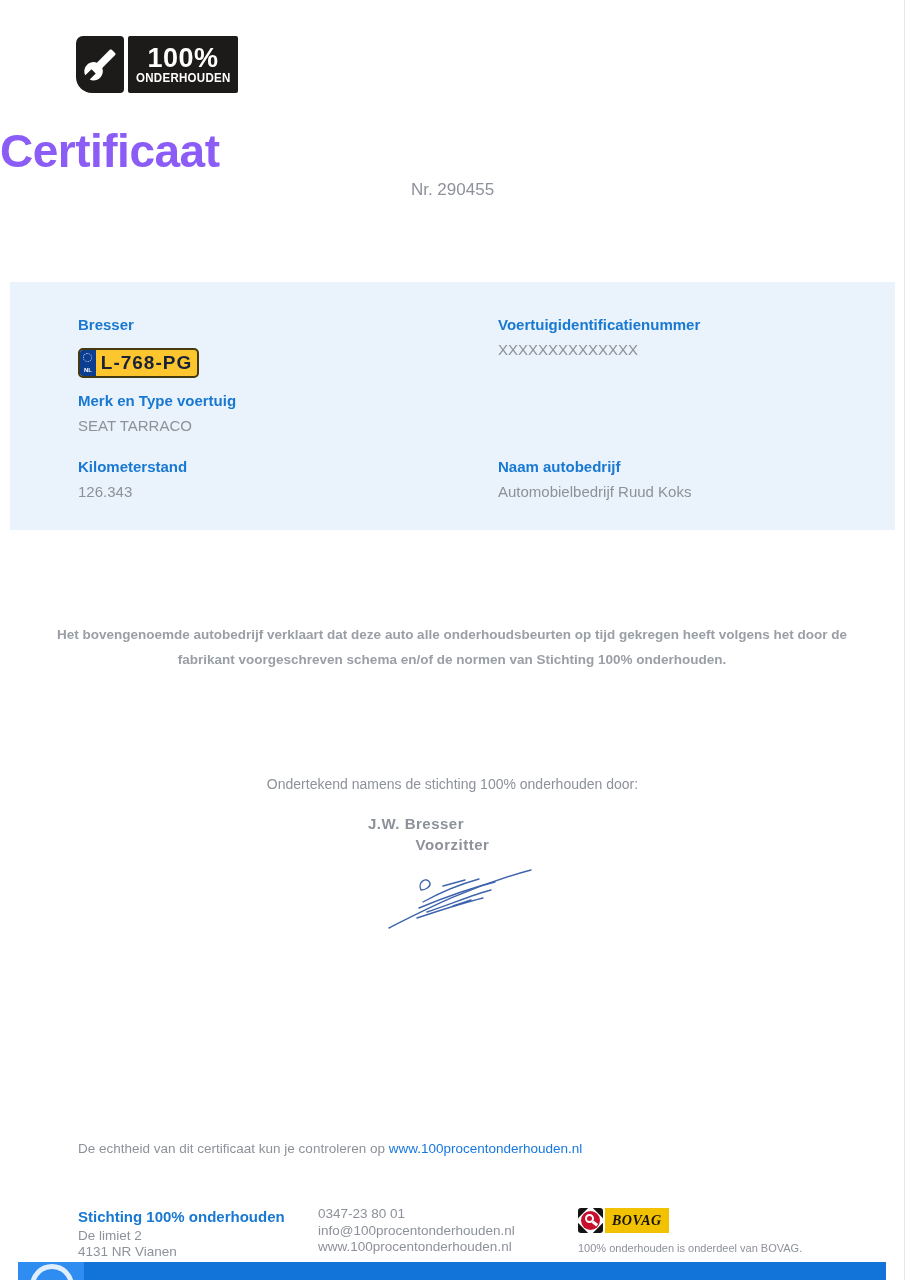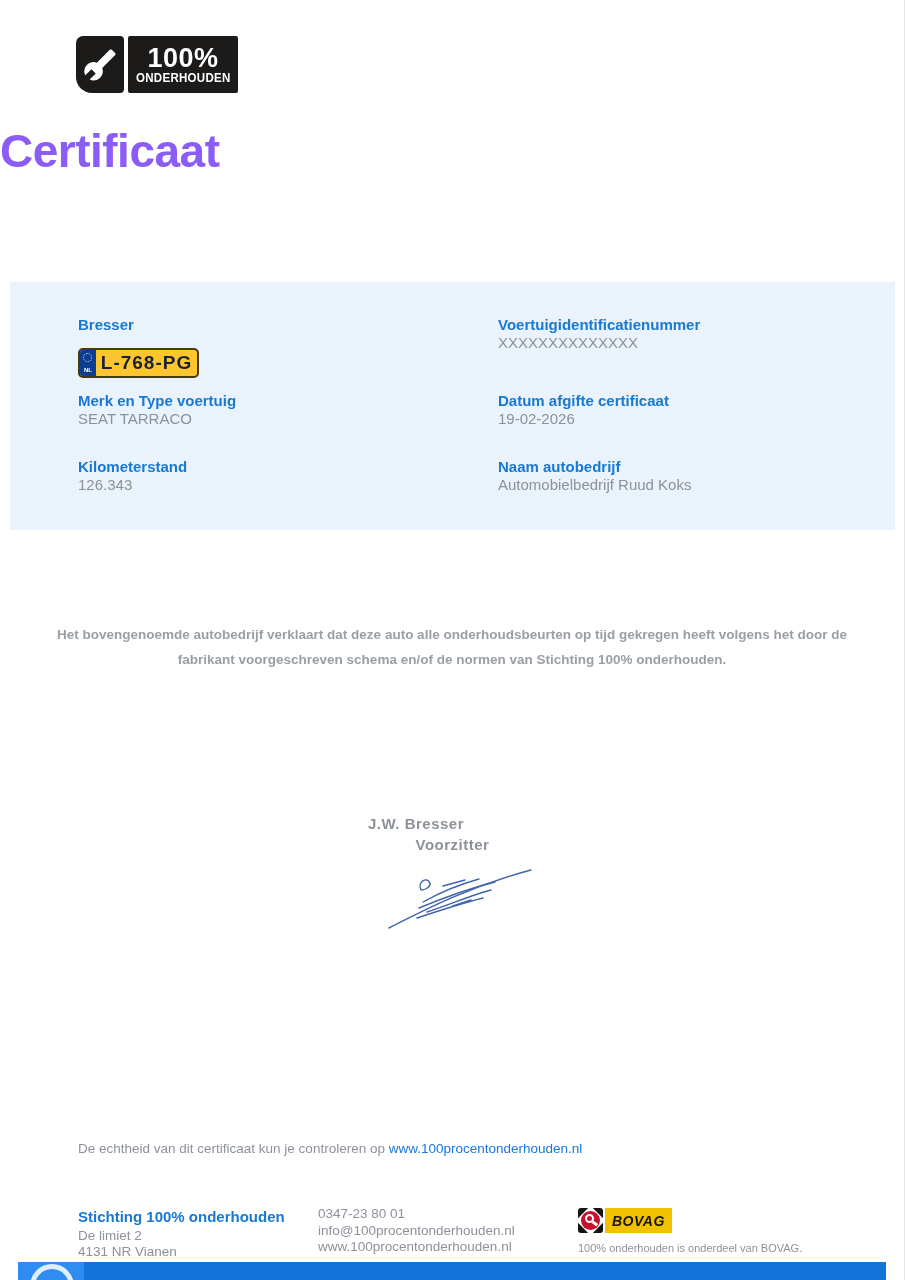--- a/index.html
+++ b/index.html
@@ -22,21 +22,21 @@
   .title { position:absolute; left:0; top:124px; width:905px; text-align:left;
     font-size:46px; font-weight:bold; color:#8b5cf6; letter-spacing:-0.5px; }
   .cert-nr { position:absolute; left:0; top:180px; width:905px; text-align:center;
     font-size:17px; color:#8d9199; }
 
   
   .panel { position:absolute; left:10px; top:282px; width:885px; height:248px;
     background:#eaf3fb; }
   .field { position:absolute; }
   .f-label { font-size:15px; font-weight:bold; color:#1878d2; }
-  .f-value { font-size:15px; color:#8d9199; margin-top:1px; }
+  .f-value { font-size:15px; color:#8d9199; margin-top:8px; }
   .col-l { left:68px; }
   .col-r { left:488px; }
   .row-1 { top:34px; }
   .row-2 { top:110px; }
   .row-3 { top:176px; }
 
   
   .plate { margin-top:15px; width:121px; height:30px; background:#fdc62e;
     border:2px solid #44390f; border-radius:5px; display:flex; overflow:hidden; }
   .plate-strip { width:16px; background:#0b3d91; position:relative;
@@ -74,21 +74,21 @@
   .bovag-diamond { position:absolute; left:2px; top:2px; width:21px; height:21px;
     background:#ffffff; transform:rotate(45deg); }
   .bovag-circle { position:absolute; left:3px; top:3px; width:19px; height:19px;
     background:#c8102e; border-radius:50%; }
   .bovag-ring { position:absolute; left:7px; top:6px; width:9px; height:9px;
     border:2px solid #ffffff; border-radius:50%; }
   .bovag-tail { position:absolute; left:14px; top:14px; width:6px; height:2.5px;
     background:#ffffff; transform:rotate(38deg); }
   .bovag-word { height:25px; background:#f2c200; margin-left:2px; padding:12px 7px;
     display:flex; align-items:center; font-size:14px; font-weight:bold; font-style:italic;
-    color:#151311; letter-spacing:0.5px; }
+    color:#151311; letter-spacing:0.5px;font-family:Liberation Serif, serif; }
   .bovag-note { position:absolute; left:578px; top:1242px; font-size:11px; color:#8d9199; }
 
   
   .bottom-bar { position:absolute; left:18px; top:1262px; width:868px; height:22px;
     background:#1273d8; overflow:hidden; }
   .bar-accent { position:absolute; left:0; top:0; width:66px; height:22px; background:#2f8cf0; overflow:hidden; }
   .bar-logo-arc { position:absolute; left:12px; top:2px; width:44px; height:44px;
     border:5px solid #ffffff; border-radius:50%; opacity:0.85; }
 </style>
 </head>
@@ -102,20 +102,21 @@
         <path fill="#ffffff" transform="scale(1,-1) translate(0,-24)" d="M22.7 19l-9.1-9.1c.9-2.3.4-5-1.5-6.9-2-2-5-2.4-7.4-1.3L9 6 6 9 1.6 4.7C.4 7.1.9 10.1 2.9 12.1c1.9 1.9 4.6 2.4 6.9 1.5l9.1 9.1c.4.4 1 .4 1.4 0l2.3-2.3c.5-.4.5-1.1.1-1.4z"></path>
       </svg>
     </div>
     <div class="logo-word">
       <div class="big">100%</div>
       <div class="small">ONDERHOUDEN</div>
     </div>
   </div>
 
   <div class="title">Certificaat</div>
+  <div class="cert-nr">Nr. 290455</div>
 
   <div class="panel">
 
     <div class="field col-l row-1">
       <div class="f-label">Bresser</div>
       <div class="plate">
         <div class="plate-strip">
           <span class="stars"></span>
           <span class="cc">NL</span>
         </div>
@@ -126,39 +127,36 @@
     <div class="field col-r row-1">
       <div class="f-label">Voertuigidentificatienummer</div>
       <div class="f-value">XXXXXXXXXXXXXX</div>
     </div>
 
     <div class="field col-l row-2">
       <div class="f-label">Merk en Type voertuig</div>
       <div class="f-value">SEAT TARRACO</div>
     </div>
 
-    <div class="field col-r row-2">
-      <div class="f-label">Datum afgifte certificaat</div>
-      <div class="f-value">19-02-2026</div>
-    </div>
 
     <div class="field col-l row-3">
       <div class="f-label">Kilometerstand</div>
       <div class="f-value">126.343</div>
     </div>
 
     <div class="field col-r row-3">
       <div class="f-label">Naam autobedrijf</div>
       <div class="f-value">Automobielbedrijf Ruud Koks</div>
     </div>
 
   </div>
 
   <div class="statement">Het bovengenoemde autobedrijf verklaart dat deze auto alle onderhoudsbeurten op tijd gekregen heeft volgens het door de fabrikant voorgeschreven schema en/of de normen van Stichting 100% onderhouden.</div>
 
+  <div class="sign-intro">Ondertekend namens de stichting 100% onderhouden door:</div>
   <div class="sign-name">J.W. Bresser</div>
   <div class="sign-role">Voorzitter</div>
 
   <svg class="signature" viewBox="0 0 155 75">
     <g fill="none" stroke="#3f63ad" stroke-width="1.4" stroke-linecap="round">
       <path d="M6 68 C 30 56, 80 28, 148 10"></path>
       <path d="M38 30 C 34 22, 44 16, 47 23 C 48 27, 42 30, 38 30"></path>
       <path d="M40 42 C 58 32, 78 24, 96 19"></path>
       <path d="M36 48 C 60 38, 88 28, 112 22"></path>
       <path d="M44 52 C 68 44, 92 34, 108 30"></path>

